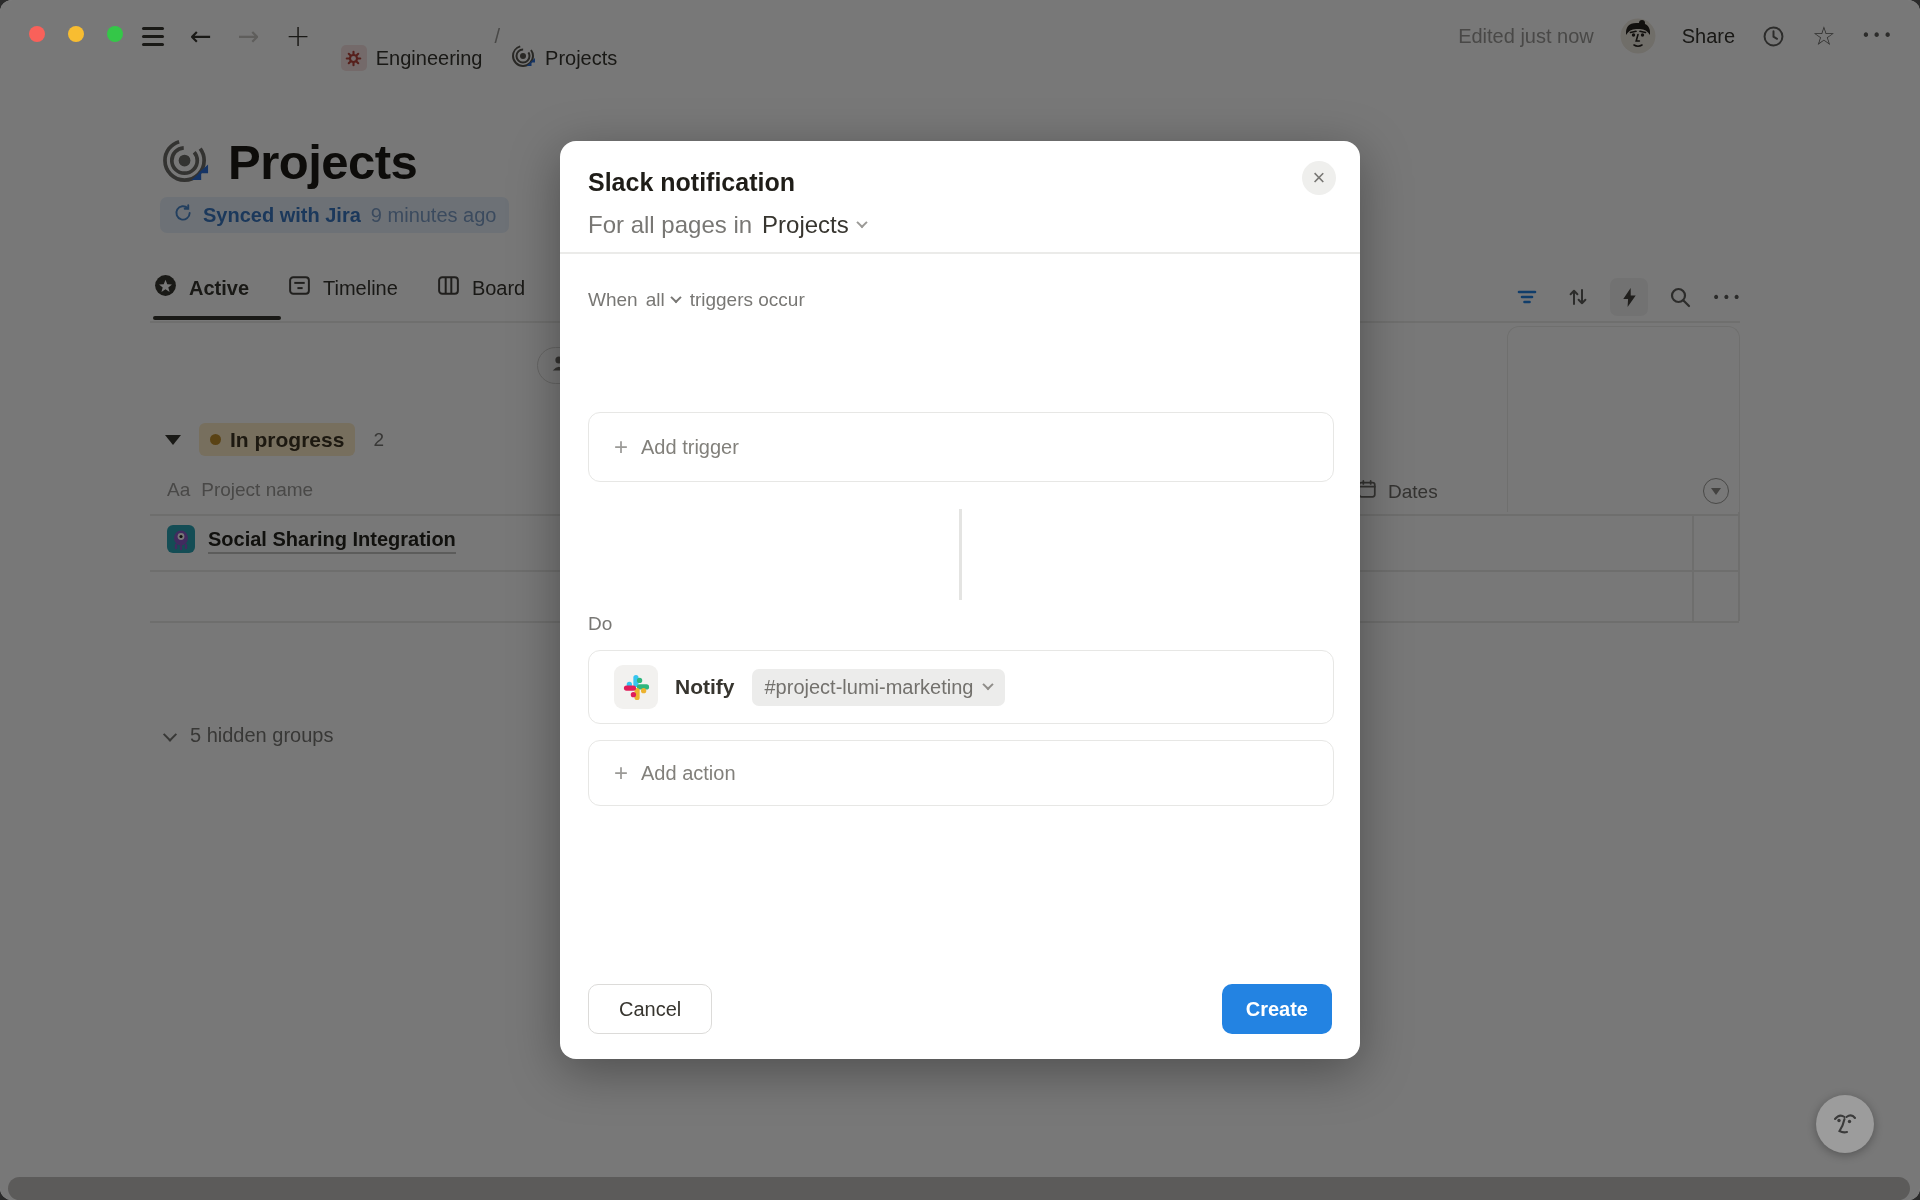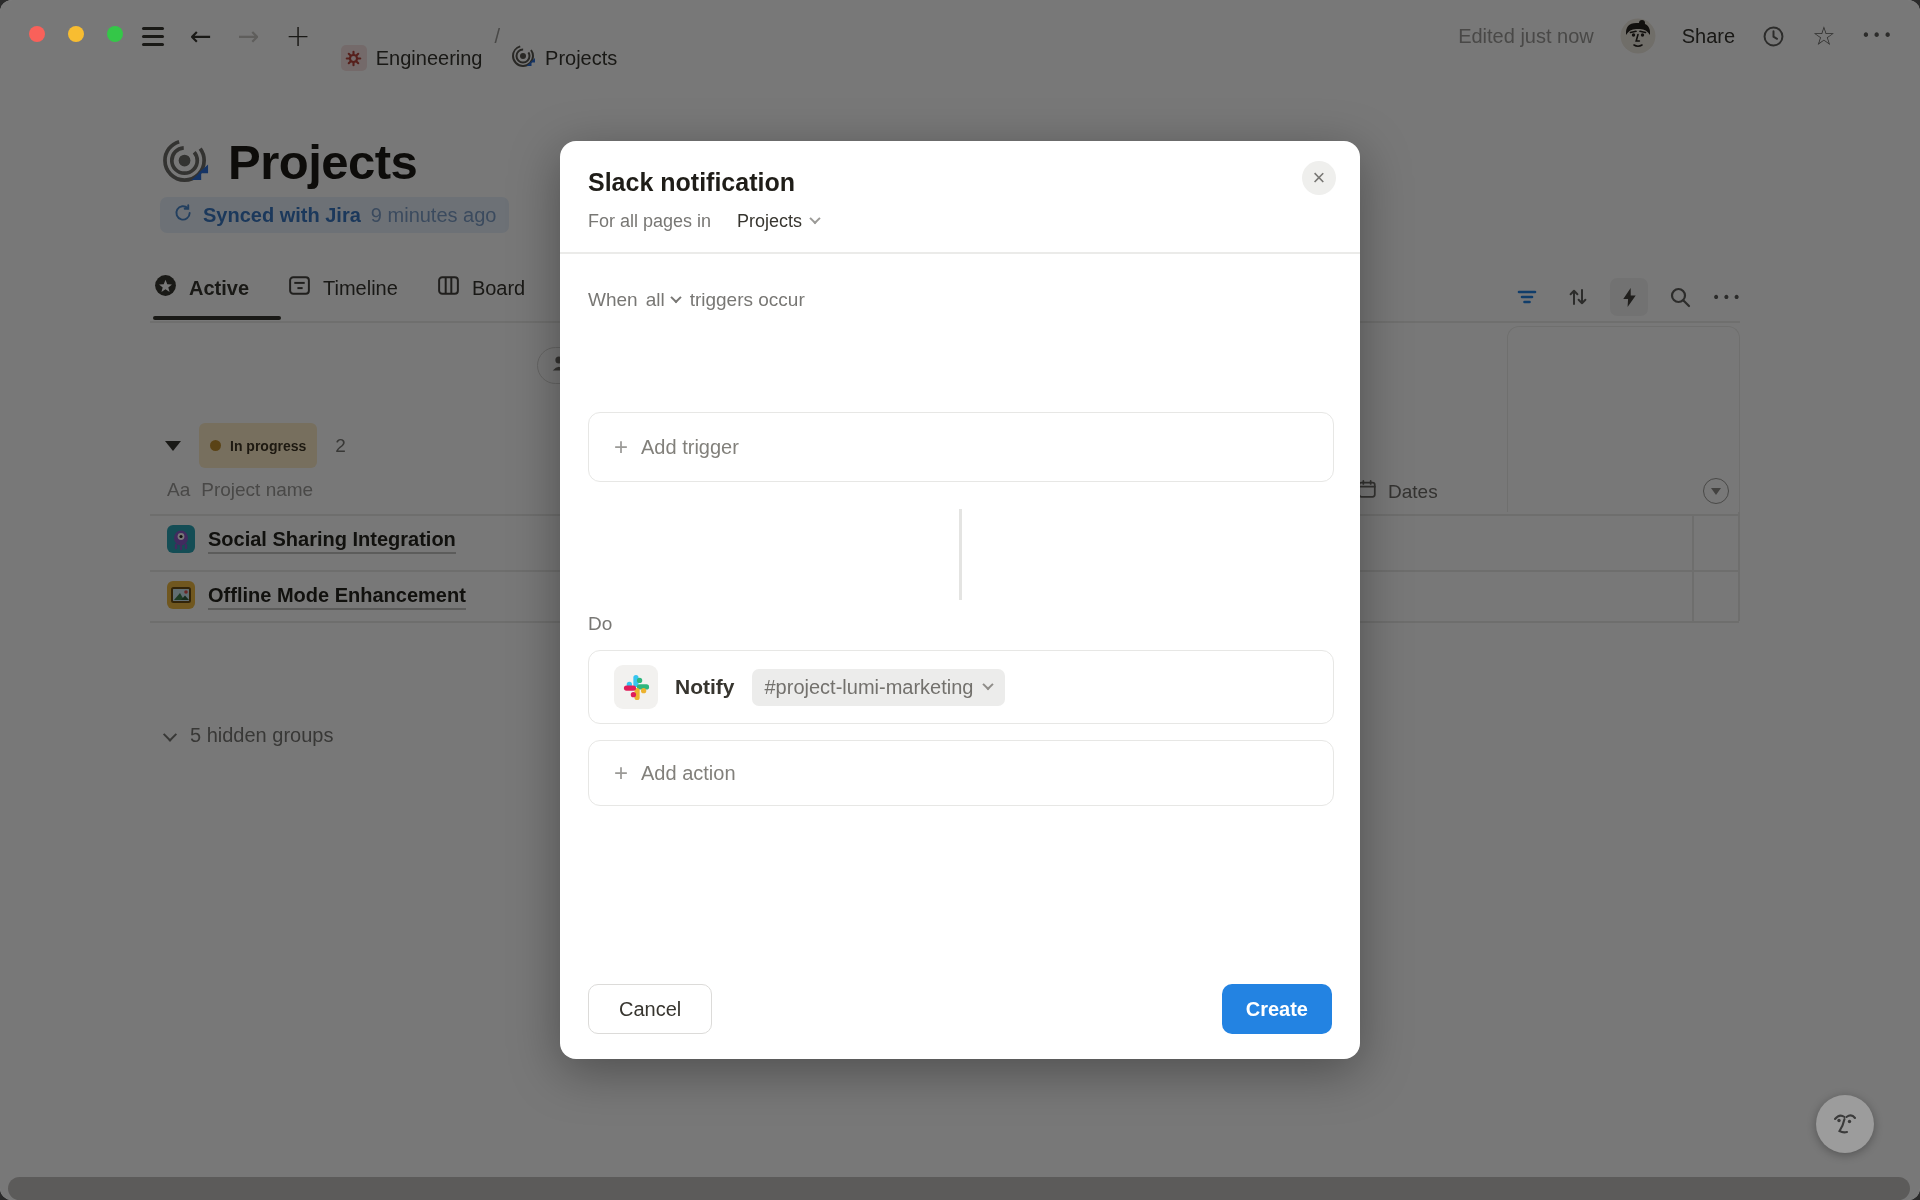--- a/index.html
+++ b/index.html
@@ -45,22 +45,22 @@
 
   .chip1{position:absolute;left:150px;top:347px;height:37px;border:1.5px solid rgba(35,131,226,.4);
          background:rgba(35,131,226,.05);border-radius:19px;display:flex;align-items:center;gap:9px;
          padding:0 15px;color:#2383e2;font-size:20px;box-sizing:border-box;}
   .chip2{position:absolute;left:537px;top:347px;width:130px;height:37px;border:1.5px solid #d9d8d6;
          border-radius:19px;display:flex;align-items:center;padding:0 13px;box-sizing:border-box;}
 
   .group-row{position:absolute;left:165px;top:423px;display:flex;align-items:center;gap:18px;}
   .tri-down{width:0;height:0;border-left:8px solid transparent;border-right:8px solid transparent;
             border-top:10px solid #37352f;}
-  .pill-progress{height:45px;background:#fdecc8;border-radius:6px;display:flex;align-items:center;gap:9px;
-                 padding:0 11px;font-size:14px;font-weight:600;color:#3f3524;}
+  .pill-progress{height:33px;background:#fdecc8;border-radius:6px;display:flex;align-items:center;gap:9px;
+                 padding:0 11px;font-size:21px;font-weight:600;color:#3f3524;}
   .dot{width:11px;height:11px;border-radius:50%;}
   .dot.yellow{background:#c08f2e;}
   .dot.green{background:#4d8a60;}
   .group-count{color:#787774;font-size:19px;}
 
   .thead{position:absolute;left:167px;top:479px;display:flex;align-items:center;gap:11px;
          color:#9b9a97;font-size:19px;}
   .hline{position:absolute;height:1.5px;background:#e9e9e7;}
   .vline{position:absolute;width:1.5px;background:#e9e9e7;}
   .trow{position:absolute;left:150px;width:412px;height:51px;display:flex;align-items:center;gap:13px;
@@ -97,22 +97,22 @@
   .light.yellow{background:#f8bd31;}
   .light.green{background:#34c748;}
   .ai-btn{position:absolute;left:1816px;top:1095px;width:58px;height:58px;border-radius:50%;
           background:#9c9c9c;z-index:15;display:flex;align-items:center;justify-content:center;
           box-shadow:0 2px 10px rgba(0,0,0,.3);}
 
   
   .modal{position:absolute;left:560px;top:141px;width:800px;height:918px;background:#fff;border-radius:16px;
          z-index:20;box-shadow:0 12px 50px rgba(0,0,0,.35);}
   .m-title{position:absolute;left:28px;top:27px;font-size:25px;font-weight:700;color:#1f1d18;}
-  .m-scope{position:absolute;left:28px;top:70px;display:flex;align-items:center;gap:26px;
-           color:#787774;font-size:18px;}
+  .m-scope{position:absolute;left:28px;top:70px;display:flex;align-items:center;gap:10px;
+           color:#787774;font-size:24px;}
   .m-scope .val{color:#37352f;display:flex;align-items:center;gap:9px;}
   .m-scope .chev{color:#9b9a97;margin-bottom:3px;}
   .m-close{position:absolute;right:24px;top:20px;width:34px;height:34px;border-radius:50%;background:#efefed;
            color:#787774;display:flex;align-items:center;justify-content:center;font-size:22px;cursor:pointer;}
   .m-div{position:absolute;left:0;right:0;top:111px;height:1.5px;background:#ebebe9;}
   .m-when{position:absolute;left:28px;top:148px;display:flex;align-items:center;gap:8px;
           color:#787774;font-size:19px;}
   .m-when .chev{margin:0 2px 3px 0;}
   .card{position:absolute;left:28px;right:26px;border:1.5px solid #e7e7e5;border-radius:12px;
         display:flex;align-items:center;gap:17px;padding:0 25px;box-sizing:border-box;background:#fff;}
@@ -308,32 +308,20 @@
         <ellipse cx="14" cy="13" rx="7" ry="7.5" fill="#8a5cc9"></ellipse>
         <circle cx="14" cy="11.5" r="3.4" fill="#fff"></circle>
           <circle cx="14" cy="11.5" r="1.6" fill="#222"></circle>
         <path d="M9,20 v3 M14,21 v3 M19,20 v3" stroke="#8a5cc9" stroke-width="2.4" stroke-linecap="round"></path>
       </svg>
     </span>
     <span class="row-title">Social Sharing Integration</span>
   </div>
   <div class="hline" style="left:150px;top:570px;width:412px;"></div>
 
-  <div class="trow" style="top:571px;">
-    <span>
-      <svg width="28" height="28" viewBox="0 0 28 28">
-        <rect width="28" height="28" rx="6" fill="#edba43"></rect>
-        <rect x="5" y="7" width="18" height="14" rx="1.5" fill="#cfe9f2" stroke="#6b4d14" stroke-width="2"></rect>
-        <polygon points="7,19 13,12 17,19" fill="#3f7d4e"></polygon>
-          <polygon points="14,19 18,14.5 22,19" fill="#2f5d3a"></polygon>
-        <circle cx="19" cy="11" r="1.8" fill="#e05252"></circle>
-      </svg>
-    </span>
-    <span class="row-title">Offline Mode Enhancement</span>
-  </div>
   <div class="hline" style="left:150px;top:621px;width:412px;"></div>
 
   <div class="hidden-groups">
     <span class="chev"></span>
     <span>5 hidden groups</span>
   </div>
 
   <div class="vtoolbar">
     <span class="vt-box">
       <svg width="24" height="24" viewBox="0 0 24 24" stroke="#2383e2" stroke-width="2.6" stroke-linecap="round">

